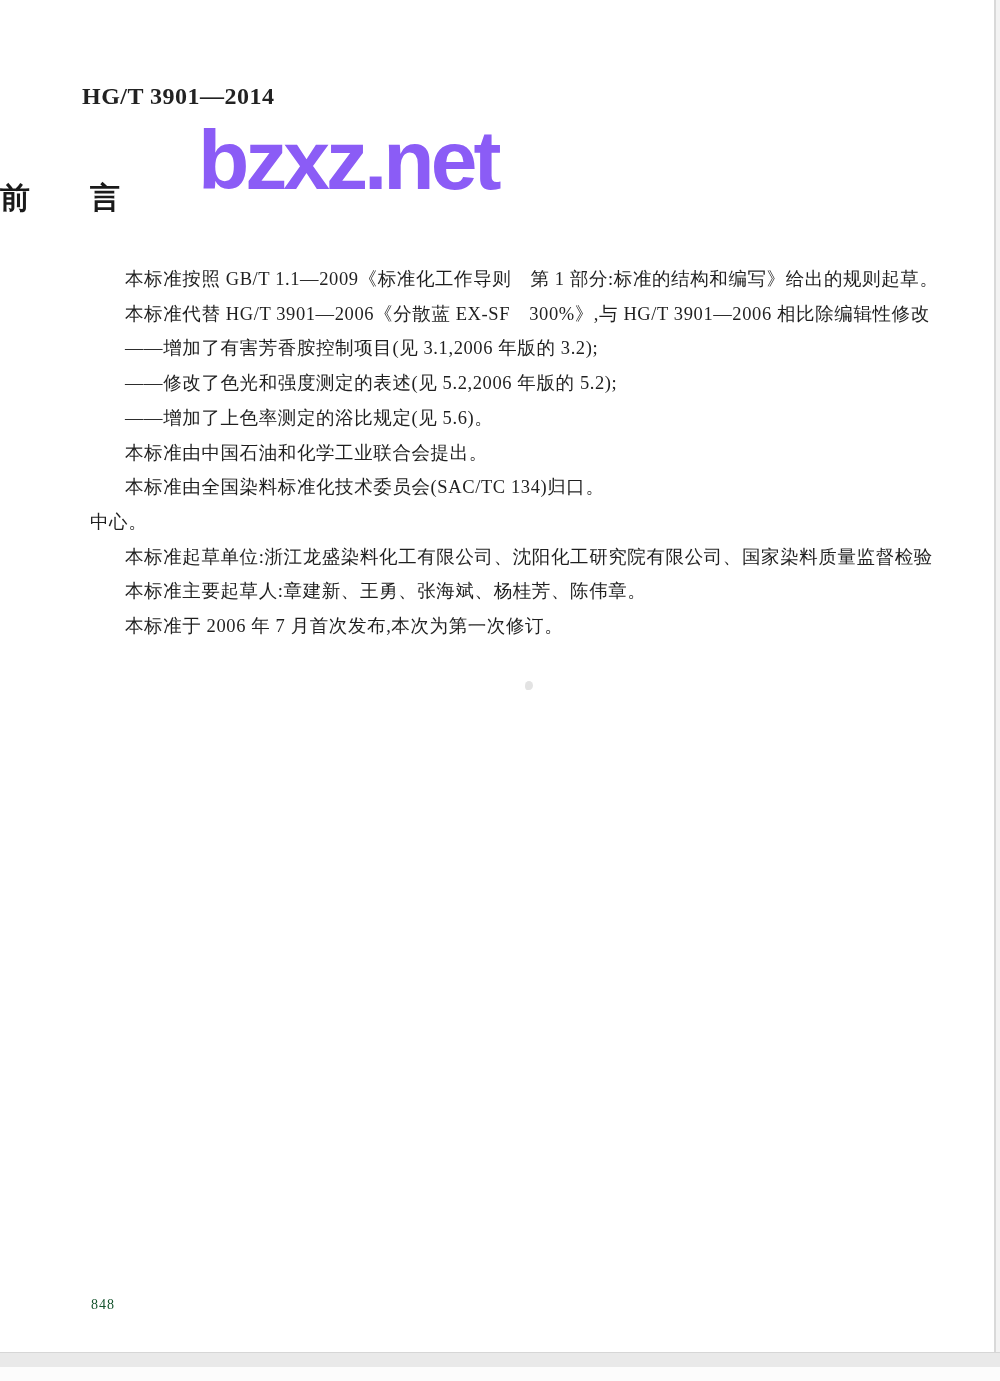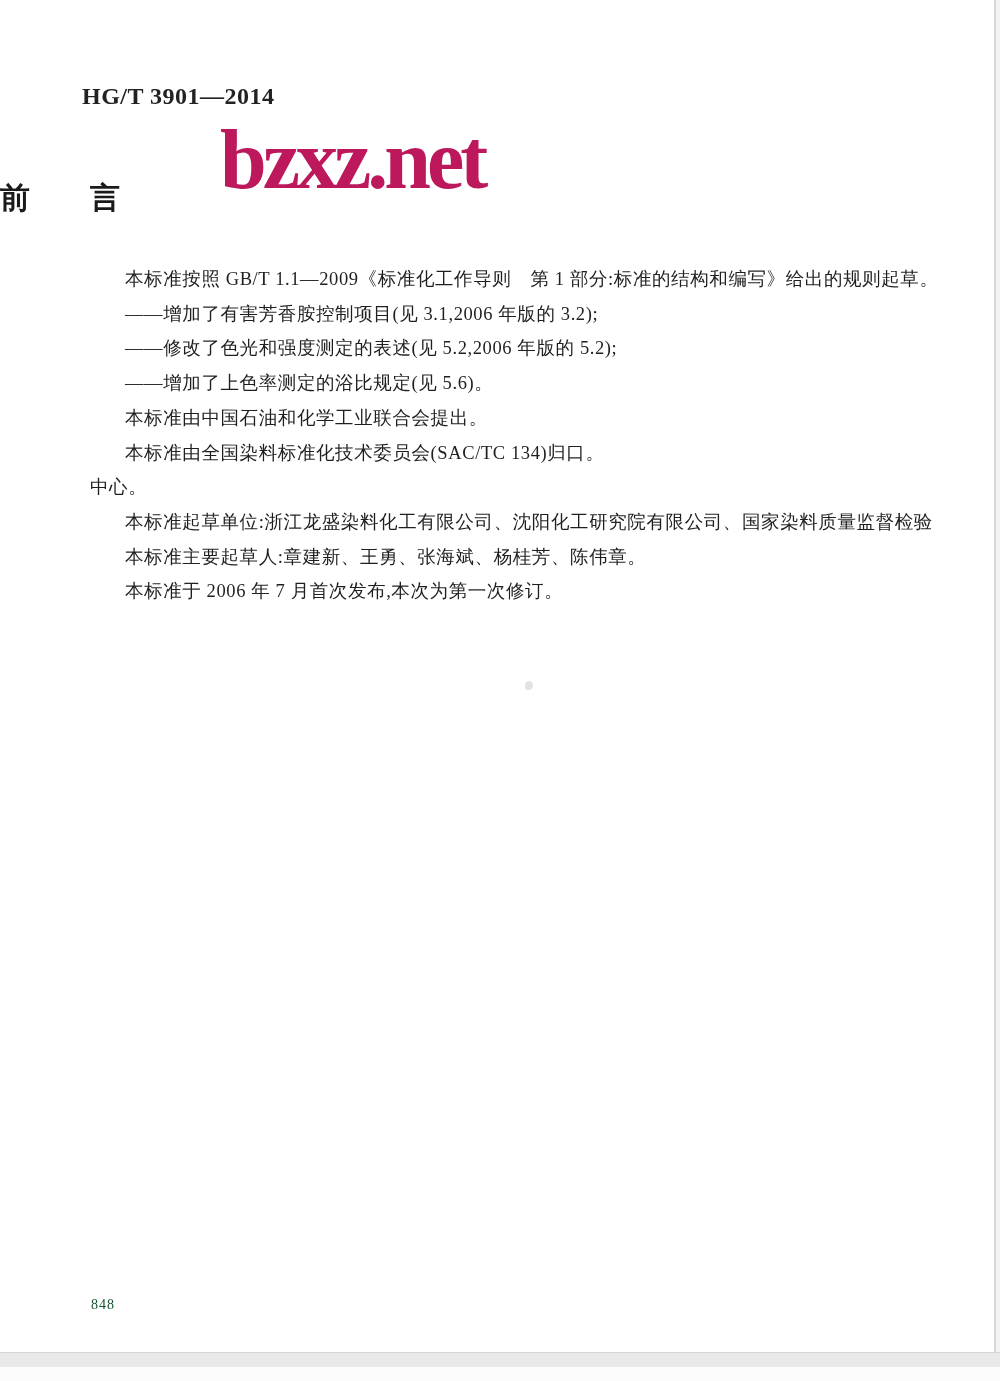--- a/index.html
+++ b/index.html
@@ -22,29 +22,28 @@
     top: 83px;
     font-size: 24px;
     font-weight: bold;
     letter-spacing: 0.5px;
     color: #222222;
   }
   .watermark {
     position: absolute;
     left: 198px;
     top: 118px;
-    font-family: Liberation Serif, serif;
+    font-family: Liberation Sans, sans-serif;
     font-weight: bold;
     font-size: 84px;
     line-height: 1;
     letter-spacing: -4px;
-    color: #be185d;
+    color: #8b5cf6;
     user-select: none;
     white-space: pre;
-    margin-left: 22px;
   }
   .doc-title {
     position: absolute;
     left: 0;
     top: 178px;
     width: 988px;
     font-size: 30px;
     font-weight: bold;
     color: #1a1a1a;
     white-space: pre;
@@ -126,20 +125,21 @@
 <div class="page">
 
   <div class="standard-code">HG/T 3901—2014</div>
 
   <div class="watermark">bzxz.net</div>
 
   <div class="doc-title">前　　言</div>
 
   <div class="body-block">
     <p class="body-line">本标准按照 GB/T 1.1—2009《标准化工作导则　第 1 部分:标准的结构和编写》给出的规则起草。</p>
+    <p class="body-line">本标准代替 HG/T 3901—2006《分散蓝 EX-SF　300%》,与 HG/T 3901—2006 相比除编辑性修改</p>
     <p class="body-line">——增加了有害芳香胺控制项目(见 3.1,2006 年版的 3.2);</p>
     <p class="body-line">——修改了色光和强度测定的表述(见 5.2,2006 年版的 5.2);</p>
     <p class="body-line">——增加了上色率测定的浴比规定(见 5.6)。</p>
     <p class="body-line">本标准由中国石油和化学工业联合会提出。</p>
     <p class="body-line">本标准由全国染料标准化技术委员会(SAC/TC 134)归口。</p>
     <p class="body-line no-indent">中心。</p>
     <p class="body-line">本标准起草单位:浙江龙盛染料化工有限公司、沈阳化工研究院有限公司、国家染料质量监督检验</p>
     <p class="body-line">本标准主要起草人:章建新、王勇、张海斌、杨桂芳、陈伟章。</p>
     <p class="body-line">本标准于 2006 年 7 月首次发布,本次为第一次修订。</p>
   </div>

